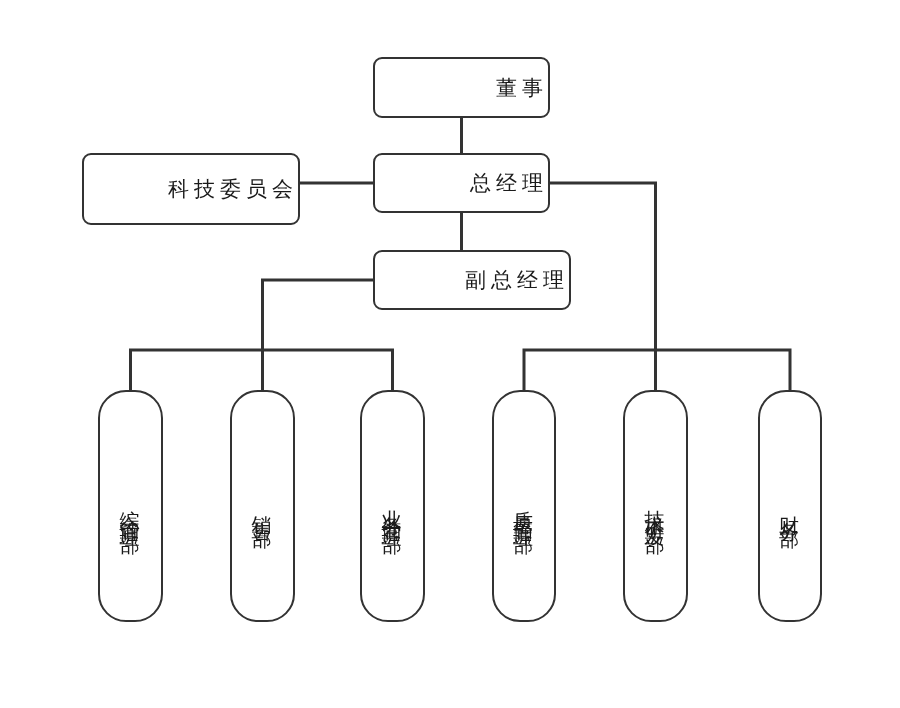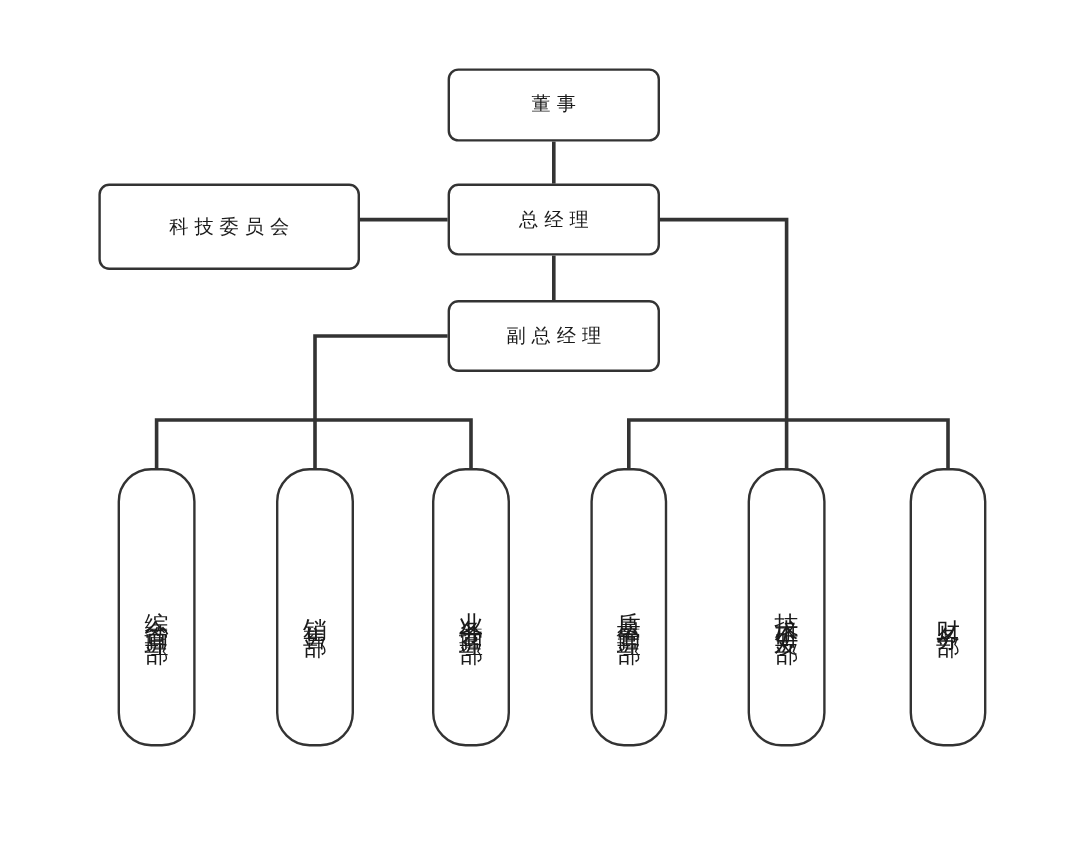--- a/index.html
+++ b/index.html
@@ -34,41 +34,42 @@
     box-sizing: border-box;
     background: #ffffff;
     border: 2px solid #333333;
     display: flex;
     align-items: center;
     justify-content: center;
     color: #1a1a1a;
   }
   .node.h {
     border-radius: 9px;
-    font-size: 16px;
+    font-size: 21px;
     letter-spacing: 5px;
     text-indent: 5px;
     white-space: nowrap;
+    justify-content: flex-end;
   }
   .node.v {
     border-radius: 28px;
     font-size: 20px;
   }
   .node.v .vtext {
     writing-mode: vertical-lr;
     text-orientation: upright;
     letter-spacing: 6px;
     padding-top: 6px;
     white-space: nowrap;
   }
   
   .n-director          { left: 373px; top: 57px;  width: 177px; height: 61px; }
   .n-tech-committee    { left: 82px;  top: 153px; width: 218px; height: 72px; }
   .n-general-manager   { left: 373px; top: 153px; width: 177px; height: 60px; }
-  .n-deputy-gm         { left: 373px; top: 250px; width: 177px; height: 60px; }
+  .n-deputy-gm         { left: 373px; top: 250px; width: 198px; height: 60px; }
   
   .n-dept-general      { left: 98px;  top: 390px; width: 65px; height: 232px; }
   .n-dept-sales        { left: 230px; top: 390px; width: 65px; height: 232px; }
   .n-dept-business     { left: 360px; top: 390px; width: 65px; height: 232px; }
   .n-dept-quality      { left: 492px; top: 390px; width: 64px; height: 232px; }
   .n-dept-rnd          { left: 623px; top: 390px; width: 65px; height: 232px; }
   .n-dept-finance      { left: 758px; top: 390px; width: 64px; height: 232px; }
 </style>
 </head>
 <body>

